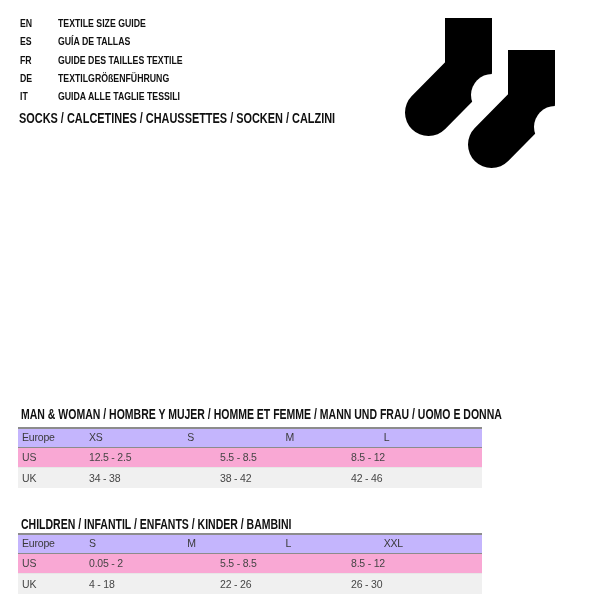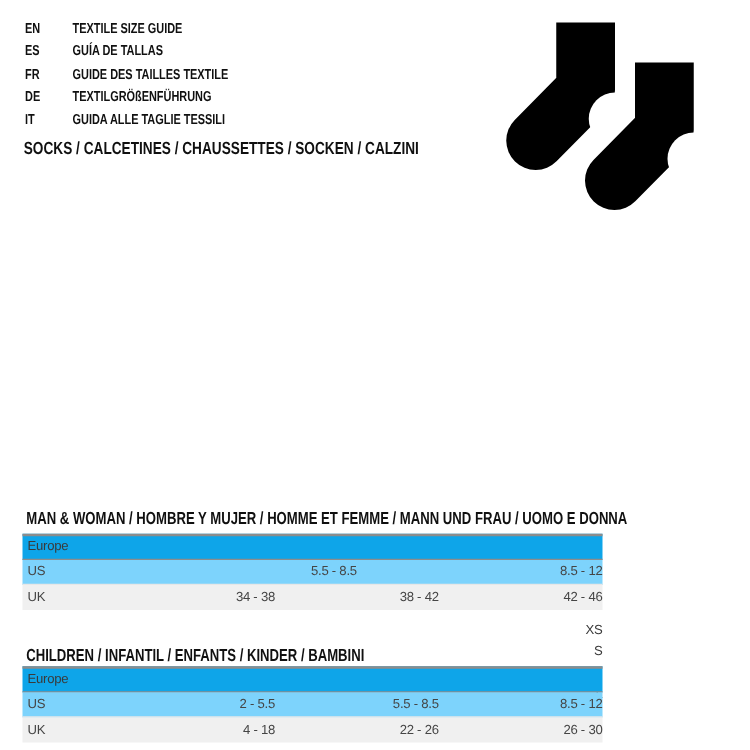--- a/index.html
+++ b/index.html
@@ -24,25 +24,25 @@
   
   .tbl-title{position:absolute;left:21px;font-weight:bold;font-size:14px;color:#101010;
              white-space:nowrap;transform:scaleX(0.75);transform-origin:0 0;}
   .title-1{top:406px;}
   .title-2{top:516px;}
   .size-grid{position:absolute;left:18px;width:464px;font-size:10.5px;
              color:#454545;letter-spacing:-0.2px;}
   .grid-1{top:427px;}
   .grid-2{top:533px;}
   .trow{display:flex;}
-  .thead{background:#0ea5e9;border-top:2px solid #8c8c8c;border-bottom:1px solid #8c8c8c;
-         height:18px;line-height:17px;color:#3a3a3a;flex-direction:column;}
-  .r-us{background:#7dd3fc;border-bottom:1px solid #e7e7e7;height:19px;line-height:19px;}
+  .thead{background:#c4b5fd;border-top:2px solid #8c8c8c;border-bottom:1px solid #8c8c8c;
+         height:18px;line-height:17px;color:#3a3a3a;}
+  .r-us{background:#f9a8d4;border-bottom:1px solid #e7e7e7;height:19px;line-height:19px;}
   .r-uk{background:#f0f0f0;height:20px;line-height:20px;}
-  .c{flex:1;text-align:right;}
+  .c{flex:1;text-align:left;}
   .c0{flex:0 0 67px;text-align:left;padding-left:4px;}
 </style>
 </head>
 <body>
 
 <div class="page">
 
   
   <section class="lang-block">
     <div class="lang-row">
@@ -87,20 +87,21 @@
   <div class="size-grid grid-1">
     <div class="trow thead">
       <span class="c c0">Europe</span>
       <span class="c">XS</span>
       <span class="c">S</span>
       <span class="c">M</span>
       <span class="c">L</span>
     </div>
     <div class="trow r-us">
       <span class="c c0">US</span>
+      <span class="c">12.5 - 2.5</span>
       <span class="c">5.5 - 8.5</span>
       <span class="c">8.5 - 12</span>
     </div>
     <div class="trow r-uk">
       <span class="c c0">UK</span>
       <span class="c">34 - 38</span>
       <span class="c">38 - 42</span>
       <span class="c">42 - 46</span>
     </div>
   </div>
@@ -110,21 +111,21 @@
   <div class="size-grid grid-2">
     <div class="trow thead">
       <span class="c c0">Europe</span>
       <span class="c">S</span>
       <span class="c">M</span>
       <span class="c">L</span>
       <span class="c">XXL</span>
     </div>
     <div class="trow r-us">
       <span class="c c0">US</span>
-      <span class="c">2 - 5.5</span>
+      <span class="c">0.05 - 2</span>
       <span class="c">5.5 - 8.5</span>
       <span class="c">8.5 - 12</span>
     </div>
     <div class="trow r-uk">
       <span class="c c0">UK</span>
       <span class="c">4 - 18</span>
       <span class="c">22 - 26</span>
       <span class="c">26 - 30</span>
     </div>
   </div>

